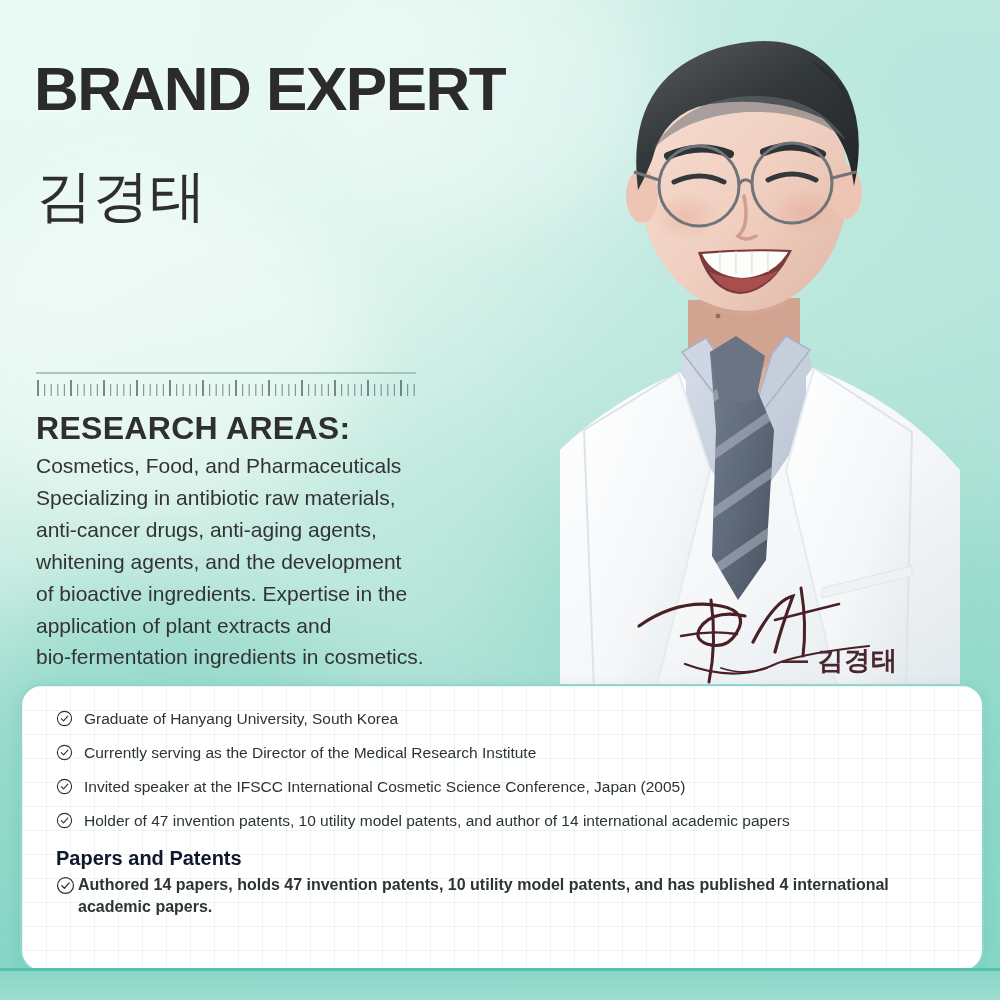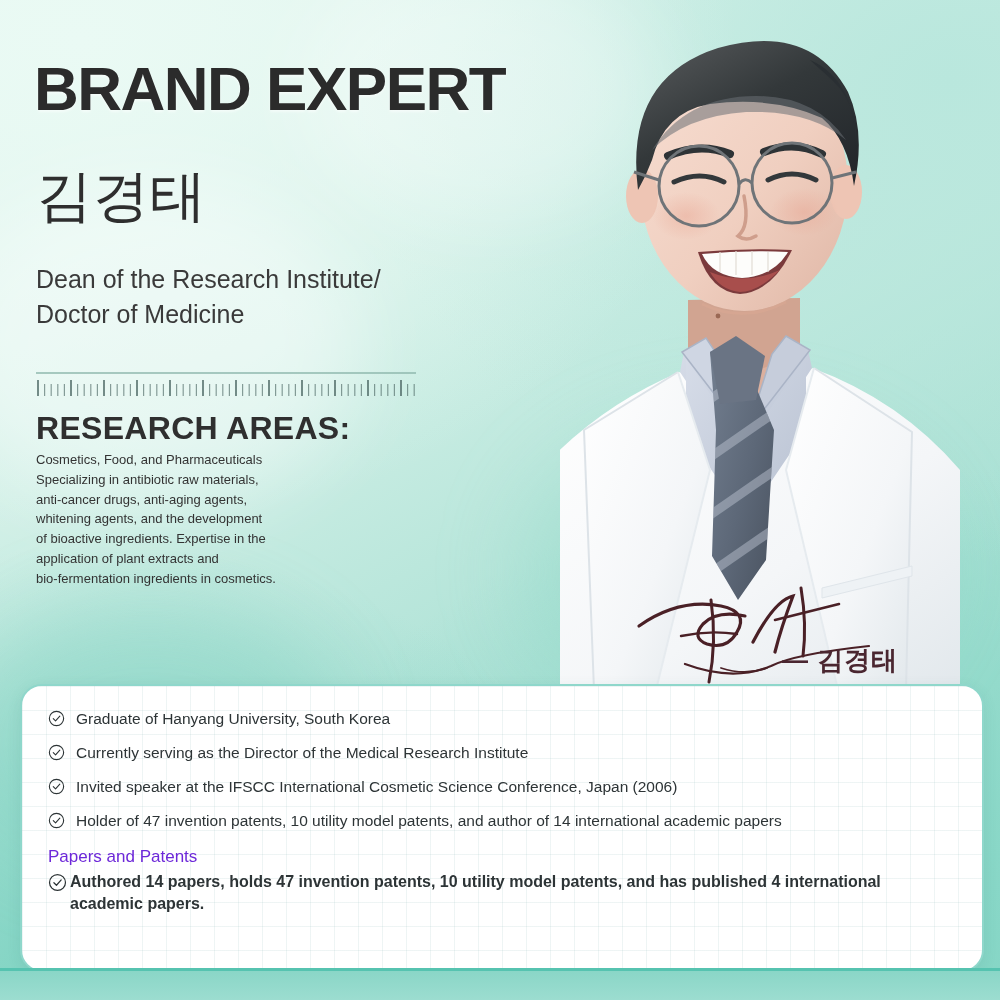--- a/index.html
+++ b/index.html
@@ -44,21 +44,21 @@
     position:absolute;left:36px;top:372px;width:380px;height:2px;
     background:#8fb8ae;opacity:.75;
   }
   .ruler{position:absolute;left:36px;top:378px;width:380px;height:20px;}
   .sect-head{
     position:absolute;left:36px;top:410px;
     font-size:32px;font-weight:bold;color:#2f2f2f;letter-spacing:.3px;
   }
   .sect-body{
     position:absolute;left:36px;top:450px;width:370px;
-    font-size:13px;color:#333;line-height:1.52;
+    font-size:21px;color:#333;line-height:1.52;
   }
   .sect-body div{white-space:nowrap;}
 
   
   .portrait{position:absolute;left:560px;top:0;width:440px;height:690px;overflow:hidden;}
   .sig{position:absolute;left:625px;top:580px;width:300px;height:110px;}
   .sig-name{
     position:absolute;left:782px;top:643px;
     font-size:26px;font-weight:bold;color:#4a2630;letter-spacing:1px;
   }
@@ -70,26 +70,26 @@
     box-shadow:0 4px 14px rgba(40,110,100,.10);
     overflow:hidden;
   }
   .card-grid{
     position:absolute;inset:0;
     background-image:
       linear-gradient(to right, rgba(150,190,190,.16) 1px, transparent 1px),
       linear-gradient(to bottom, rgba(150,190,190,.16) 1px, transparent 1px);
     background-size:24px 24px;
   }
-  .card-inner{position:relative;padding:22px 26px 0 26px;}
+  .card-inner{position:relative;padding:22px 26px 0 26px;margin-left:8px;}
   .row{display:flex;align-items:flex-start;margin-bottom:11px;}
   .row .ck{flex:0 0 auto;margin-top:2px;margin-right:11px;}
   .row .tx{font-size:15.5px;color:#2d3436;line-height:1.42;}
   .papers-head{
-    margin:14px 0 4px 0;font-size:17px;font-weight:normal;color:#6d28d9;
+    margin:14px 0 4px 0;font-size:20px;font-weight:bold;color:#0f172a;
   }
   .papers-row{display:flex;align-items:flex-start;font-weight:bold;}
   .papers-row .ck{flex:0 0 auto;margin-top:2px;margin-right:3px;}
   .papers-row .tx{font-size:16px;color:#2d3436;line-height:1.4;}
   .footer-strip{
     position:absolute;left:0;bottom:0;width:1000px;height:32px;
     background:linear-gradient(to bottom,#56c3b0 0%,#56c3b0 3px,#8ad6c7 3px,#9cddd0 100%);
   }
 </style>
 </head>
@@ -227,24 +227,20 @@
         <path d="M150,40 Q190,30 214,24" stroke-width="2.6"></path>
         <path d="M60,84 Q108,102 146,86 Q170,74 244,66" stroke-width="2.2"></path>
         <path d="M96,88 Q120,96 142,88" stroke-width="1.8"></path>
       </g>
     </svg>
   </div>
   <div class="sig-name">— 김경태</div>
 
   <div class="brand-title">BRAND EXPERT</div>
   <div class="name-ko">김경태</div>
-  <div class="role">
-    <div>Dean of the Research Institute/</div>
-    <div>Doctor of Medicine</div>
-  </div>
 
   <div class="divider-line"></div>
   <div class="ruler">
     <svg width="380" height="20" viewBox="0 0 380 20" id="ruler-svg">
         <line x1="2.0" y1="2" x2="2.0" y2="18" stroke="#4f6a66" stroke-width="1.8" opacity="0.85"></line>
         <line x1="8.6" y1="6" x2="8.6" y2="18" stroke="#4f6a66" stroke-width="1.2" opacity="0.65"></line>
         <line x1="15.2" y1="6" x2="15.2" y2="18" stroke="#4f6a66" stroke-width="1.2" opacity="0.65"></line>
         <line x1="21.8" y1="6" x2="21.8" y2="18" stroke="#4f6a66" stroke-width="1.2" opacity="0.65"></line>
         <line x1="28.4" y1="6" x2="28.4" y2="18" stroke="#4f6a66" stroke-width="1.2" opacity="0.65"></line>
         <line x1="35.0" y1="2" x2="35.0" y2="18" stroke="#4f6a66" stroke-width="1.8" opacity="0.85"></line>
@@ -330,21 +326,21 @@
                 <circle cx="10" cy="10" r="8.4" fill="none" stroke="#2d3436" stroke-width="1.3"></circle>
                 <path d="M6.2,10.2 L8.9,12.9 L13.9,7.3" fill="none" stroke="#2d3436" stroke-width="1.3" stroke-linecap="round" stroke-linejoin="round"></path>
               </svg></span>
             <span class="tx">Currently serving as the Director of the Medical Research Institute</span>
           </div>
           <div class="row">
             <span class="ck"><svg width="17" height="17" viewBox="0 0 20 20">
                 <circle cx="10" cy="10" r="8.4" fill="none" stroke="#2d3436" stroke-width="1.3"></circle>
                 <path d="M6.2,10.2 L8.9,12.9 L13.9,7.3" fill="none" stroke="#2d3436" stroke-width="1.3" stroke-linecap="round" stroke-linejoin="round"></path>
               </svg></span>
-            <span class="tx">Invited speaker at the IFSCC International Cosmetic Science Conference, Japan (2006)</span>
+            <span class="tx">Invited speaker at the IFSCC International Cosmetic Science Conference, Japan (2005)</span>
           </div>
           <div class="row">
             <span class="ck"><svg width="17" height="17" viewBox="0 0 20 20">
                 <circle cx="10" cy="10" r="8.4" fill="none" stroke="#2d3436" stroke-width="1.3"></circle>
                 <path d="M6.2,10.2 L8.9,12.9 L13.9,7.3" fill="none" stroke="#2d3436" stroke-width="1.3" stroke-linecap="round" stroke-linejoin="round"></path>
               </svg></span>
             <span class="tx">Holder of 47 invention patents, 10 utility model patents, and author of 14 international academic papers</span>
           </div>
         </div>
       <div class="papers-head">Papers and Patents</div>

